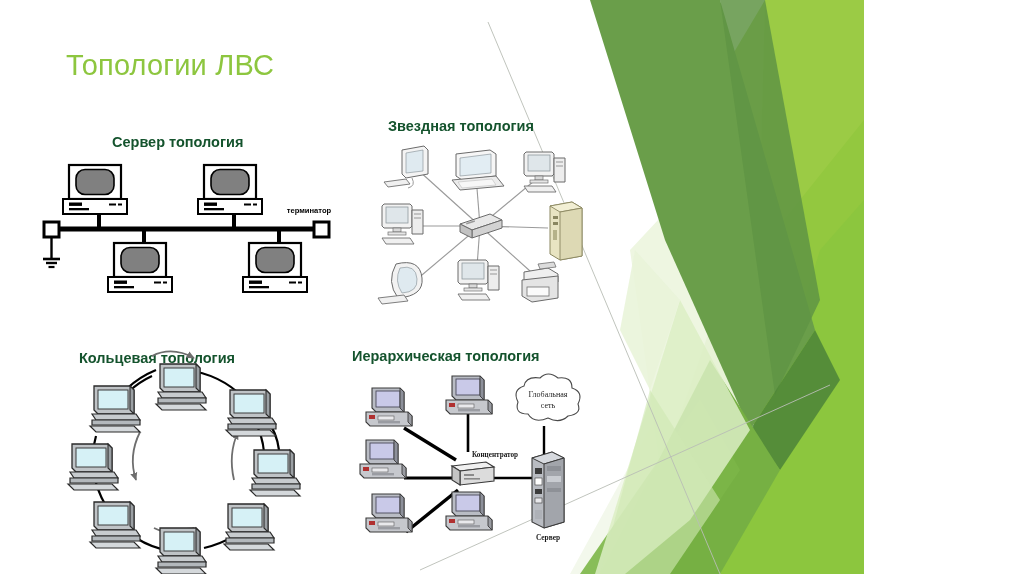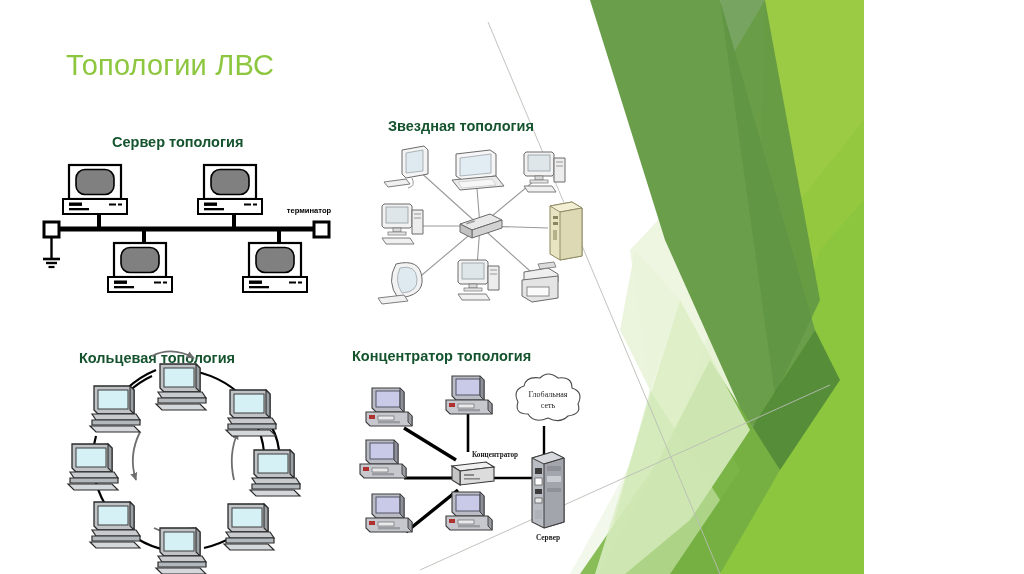--- a/index.html
+++ b/index.html
@@ -92,21 +92,21 @@
 
     <line x1="68" y1="22" x2="300" y2="574" stroke="#b9bdb5" stroke-width="0.9"></line>
     <line x1="0" y1="570" x2="410" y2="385" stroke="#b9bdb5" stroke-width="0.9"></line>
   </svg>
 
   <div id="slide-title">Топологии ЛВС</div>
 
   <div class="section-heading" id="h-bus">Сервер топология</div>
   <div class="section-heading" id="h-star">Звездная топология</div>
   <div class="section-heading" id="h-ring">Кольцевая топология</div>
-  <div class="section-heading" id="h-tree">Концентратор топология</div>
+  <div class="section-heading" id="h-tree">Иерархическая топология</div>
 
   <div class="diagram" id="d-bus">
     <svg width="300" height="115" viewBox="0 0 300 115">
       <defs>
         <g id="busPC">
 
           <rect x="0" y="0" width="52" height="34" fill="#ffffff" stroke="#000000" stroke-width="2.2"></rect>
           <rect x="7" y="4.5" width="38" height="25" rx="9" ry="9" fill="#808080" stroke="#000000" stroke-width="1.6"></rect>
 
           <rect x="-6" y="34" width="64" height="15" fill="#ffffff" stroke="#000000" stroke-width="2"></rect>

